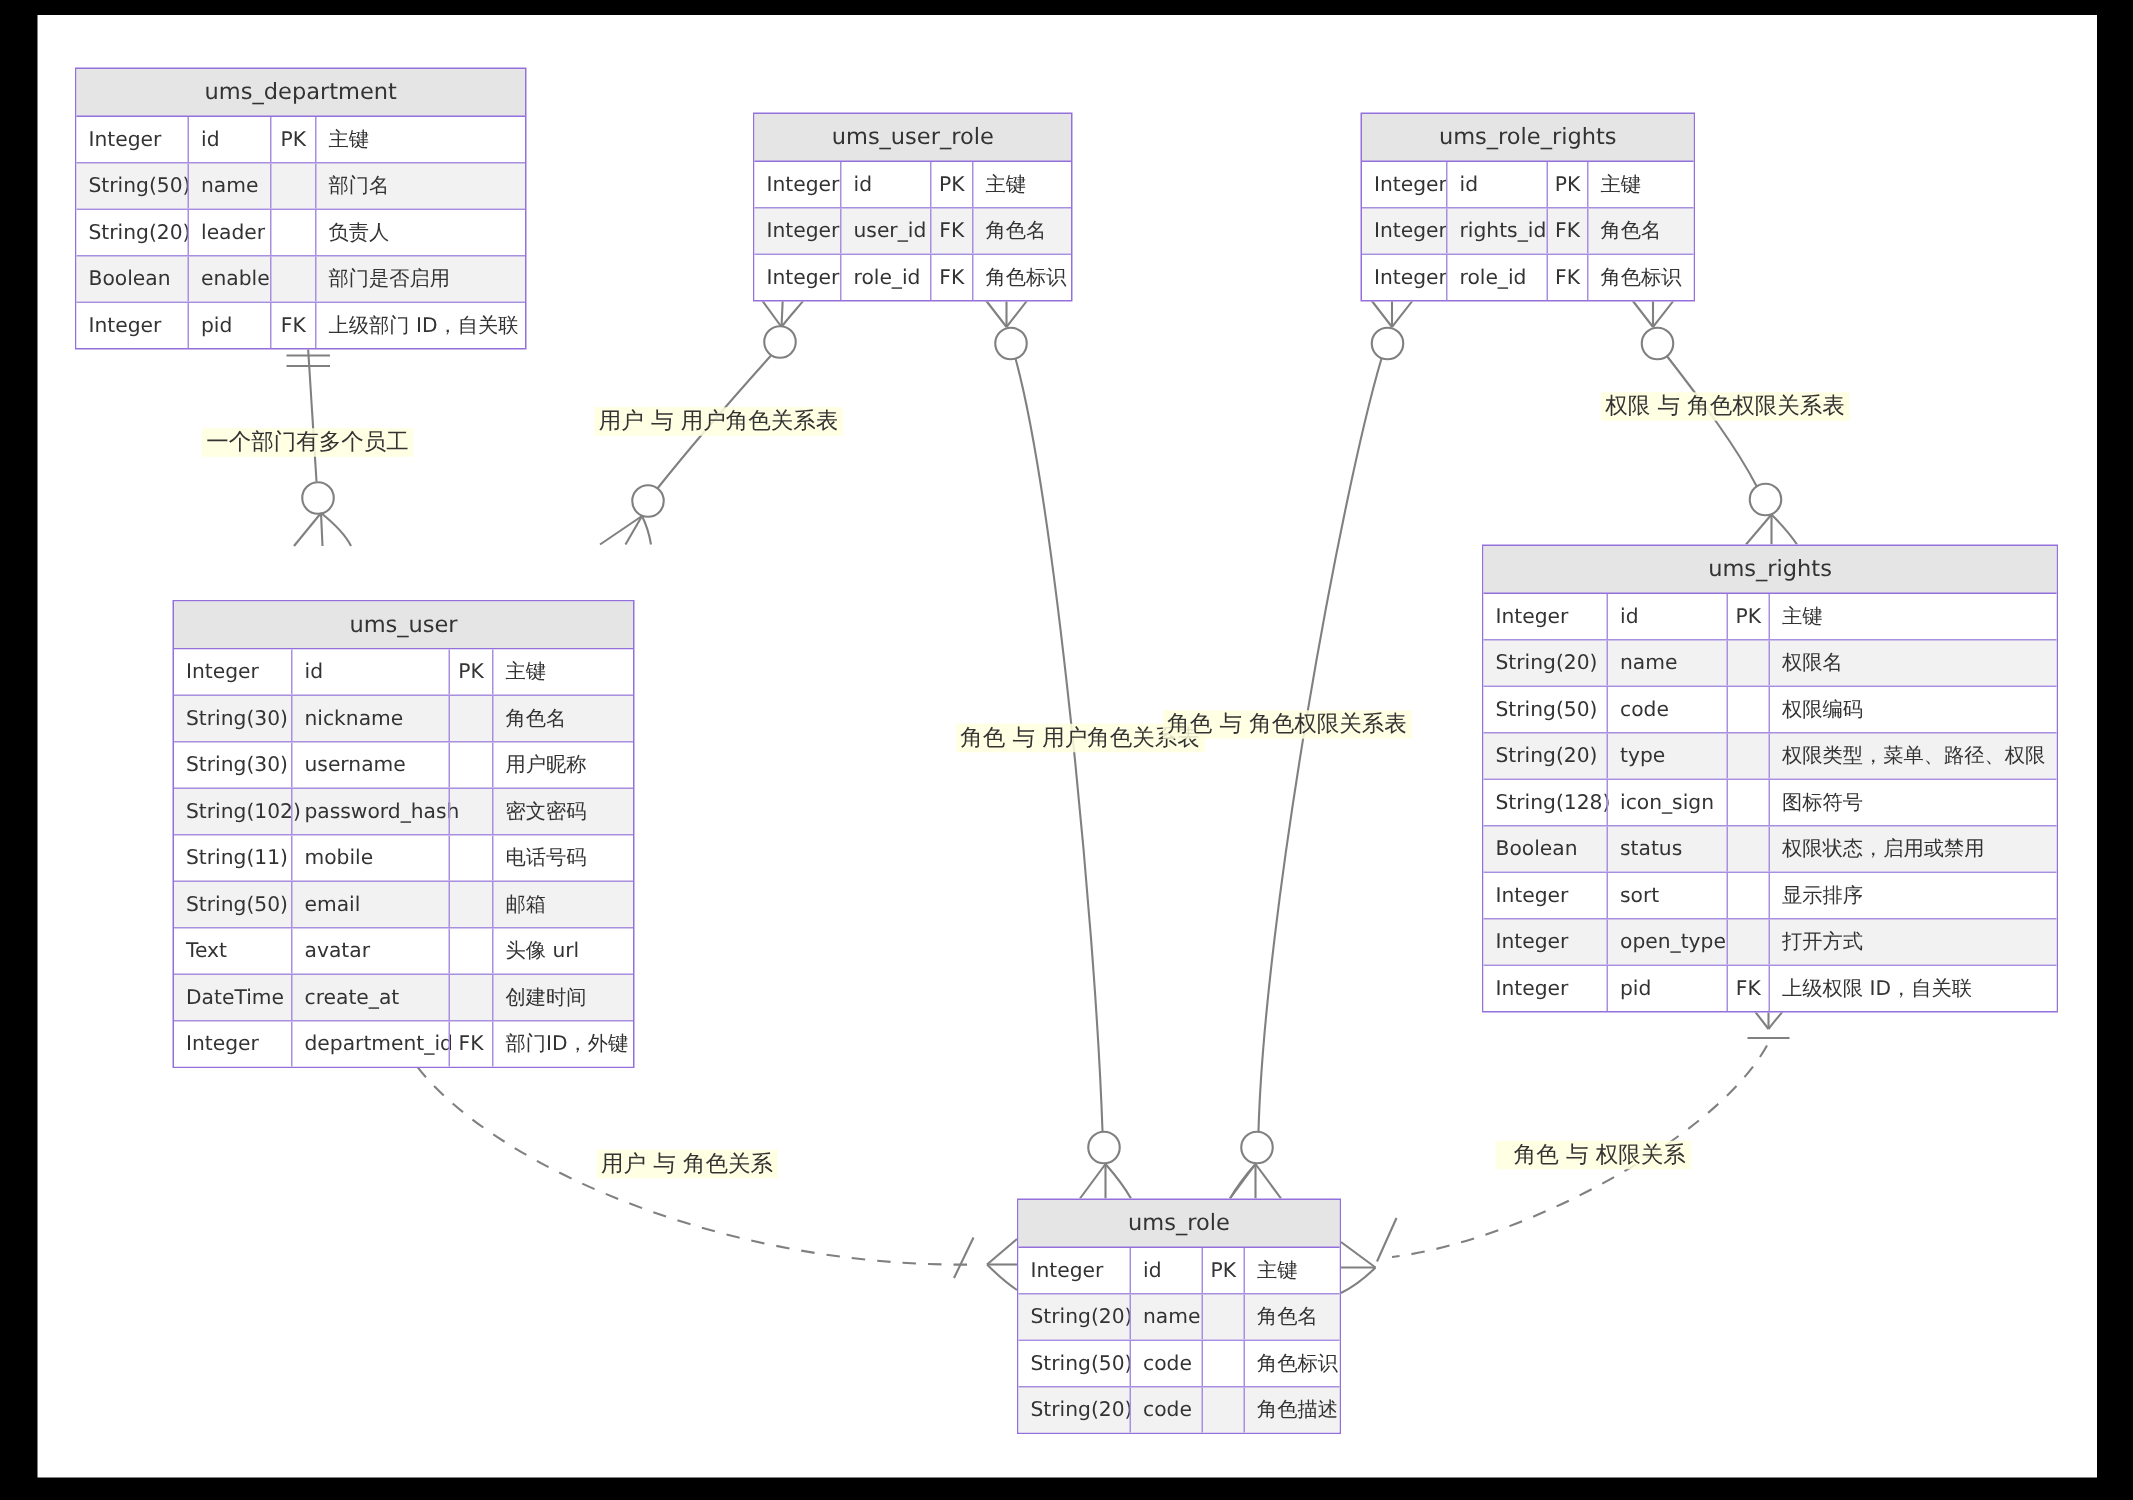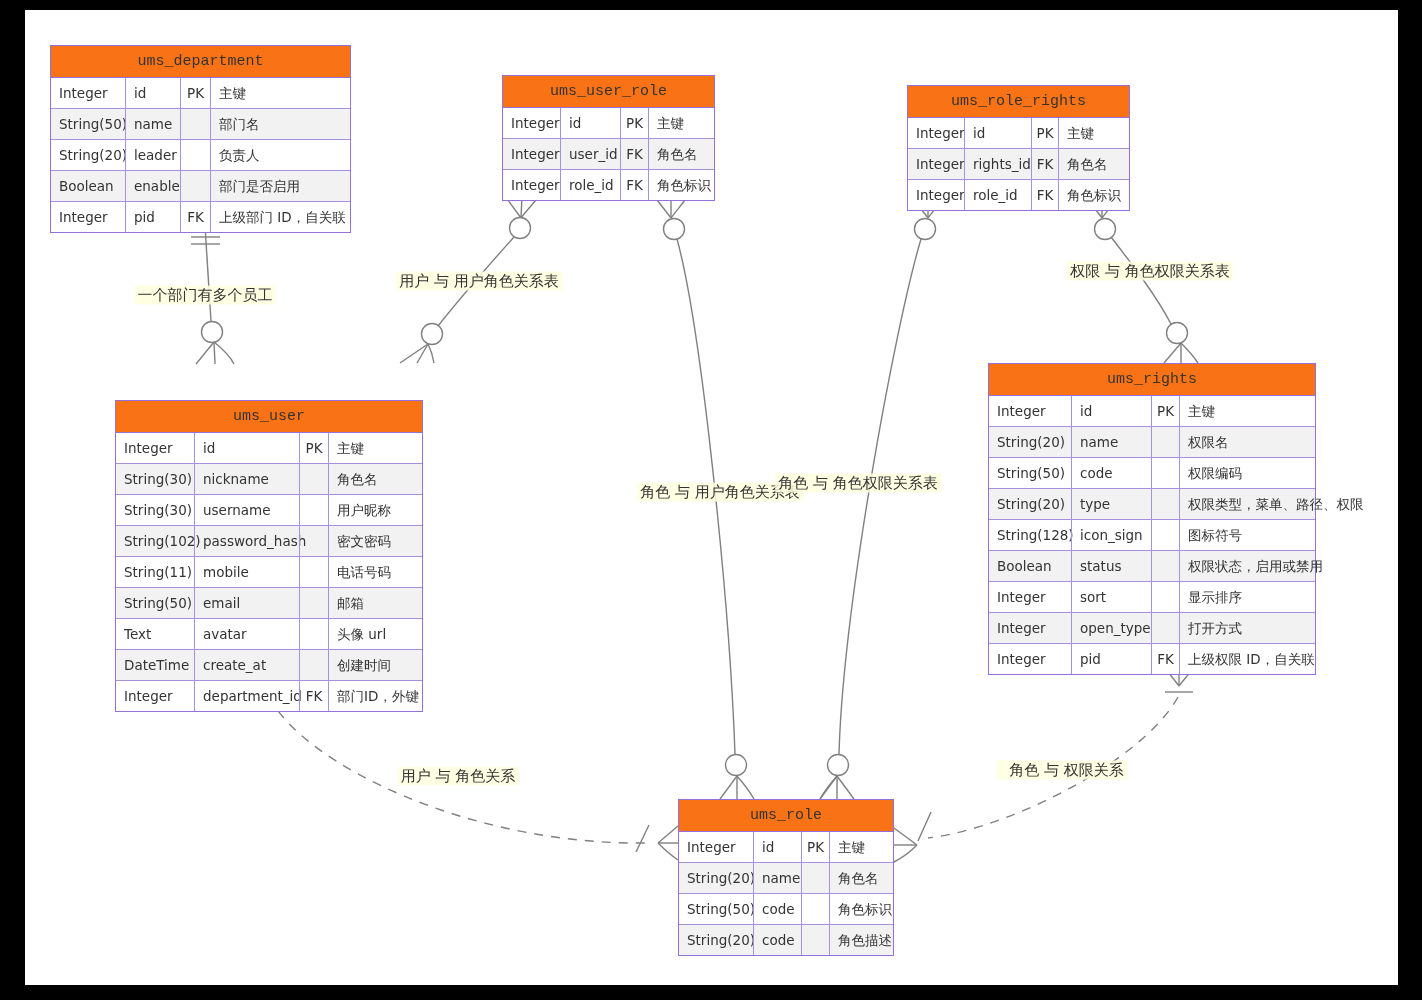--- a/index.html
+++ b/index.html
@@ -2,22 +2,22 @@
 <html><head>
 <meta charset="utf-8">
 <style>
   html,body{margin:0;padding:0;background:#000;}
   #stage{position:relative;width:1422px;height:1000px;background:#000;overflow:hidden;
          font-family:"DejaVu Sans","Liberation Sans",sans-serif;color:#333;}
   #canvas{position:absolute;left:25px;top:10px;width:1373px;height:975px;background:#ffffff;}
   #rel-layer{position:absolute;left:0;top:0;width:1422px;height:1000px;pointer-events:none;}
 
   .entity{position:absolute;background:#fff;border:1.5px solid #9370DB;box-sizing:border-box;}
-  .ent-title{height:31px;line-height:31px;text-align:center;background:#f97316;
-             font-size:15px;color:#333;border-bottom:1px solid #9370DB;font-family:Liberation Mono, monospace;}
+  .ent-title{height:31px;line-height:31px;text-align:center;background:#e5e5e5;
+             font-size:15px;color:#333;border-bottom:1px solid #9370DB;}
   .ent-row{display:grid;grid-template-columns:var(--cols);height:30px;line-height:30px;background:#fff;}
   .ent-row.alt{background:#f2f2f2;}
   .ent-row + .ent-row{border-top:1px solid #a98fe0;}
   .cell{font-size:13.5px;padding:0 0 0 8px;white-space:nowrap;overflow:visible;box-sizing:border-box;}
   .cell + .cell{border-left:1px solid #a98fe0;}
   .cell.c2{text-align:center;padding:0;}
 
   .rel-label{position:absolute;transform:translate(-50%,-50%);font-size:15px;color:#333;
              background:rgba(255,255,222,0.85);padding:0 3px;white-space:nowrap;}
   svg *{vector-effect:non-scaling-stroke;}
@@ -187,21 +187,21 @@
         <div class="cell c2">FK</div>
         <div class="cell c3">角色名</div>
       </div>
       <div class="ent-row">
         <div class="cell c0">Integer</div>
         <div class="cell c1">role_id</div>
         <div class="cell c2">FK</div>
         <div class="cell c3">角色标识</div>
       </div>
     </div>
-  <div class="entity" style="left:907px;top:75px;width:223px;margin-top:10px;--cols:56px 67px 27px 1fr;">
+  <div class="entity" style="left:907px;top:75px;width:223px;--cols:56px 67px 27px 1fr;">
       <div class="ent-title">ums_role_rights</div>
       <div class="ent-row">
         <div class="cell c0">Integer</div>
         <div class="cell c1">id</div>
         <div class="cell c2">PK</div>
         <div class="cell c3">主键</div>
       </div>
       <div class="ent-row alt">
         <div class="cell c0">Integer</div>
         <div class="cell c1">rights_id</div>
@@ -265,21 +265,21 @@
         <div class="cell c2"></div>
         <div class="cell c3">创建时间</div>
       </div>
       <div class="ent-row">
         <div class="cell c0">Integer</div>
         <div class="cell c1">department_id</div>
         <div class="cell c2">FK</div>
         <div class="cell c3">部门ID，外键</div>
       </div>
     </div>
-  <div class="entity" style="left:988px;top:363px;width:328px;--cols:82px 80px 28px 1fr;">
+  <div class="entity" style="left:988px;top:363px;width:384px;--cols:82px 80px 28px 1fr;">
       <div class="ent-title">ums_rights</div>
       <div class="ent-row">
         <div class="cell c0">Integer</div>
         <div class="cell c1">id</div>
         <div class="cell c2">PK</div>
         <div class="cell c3">主键</div>
       </div>
       <div class="ent-row alt">
         <div class="cell c0">String(20)</div>
         <div class="cell c1">name</div>

